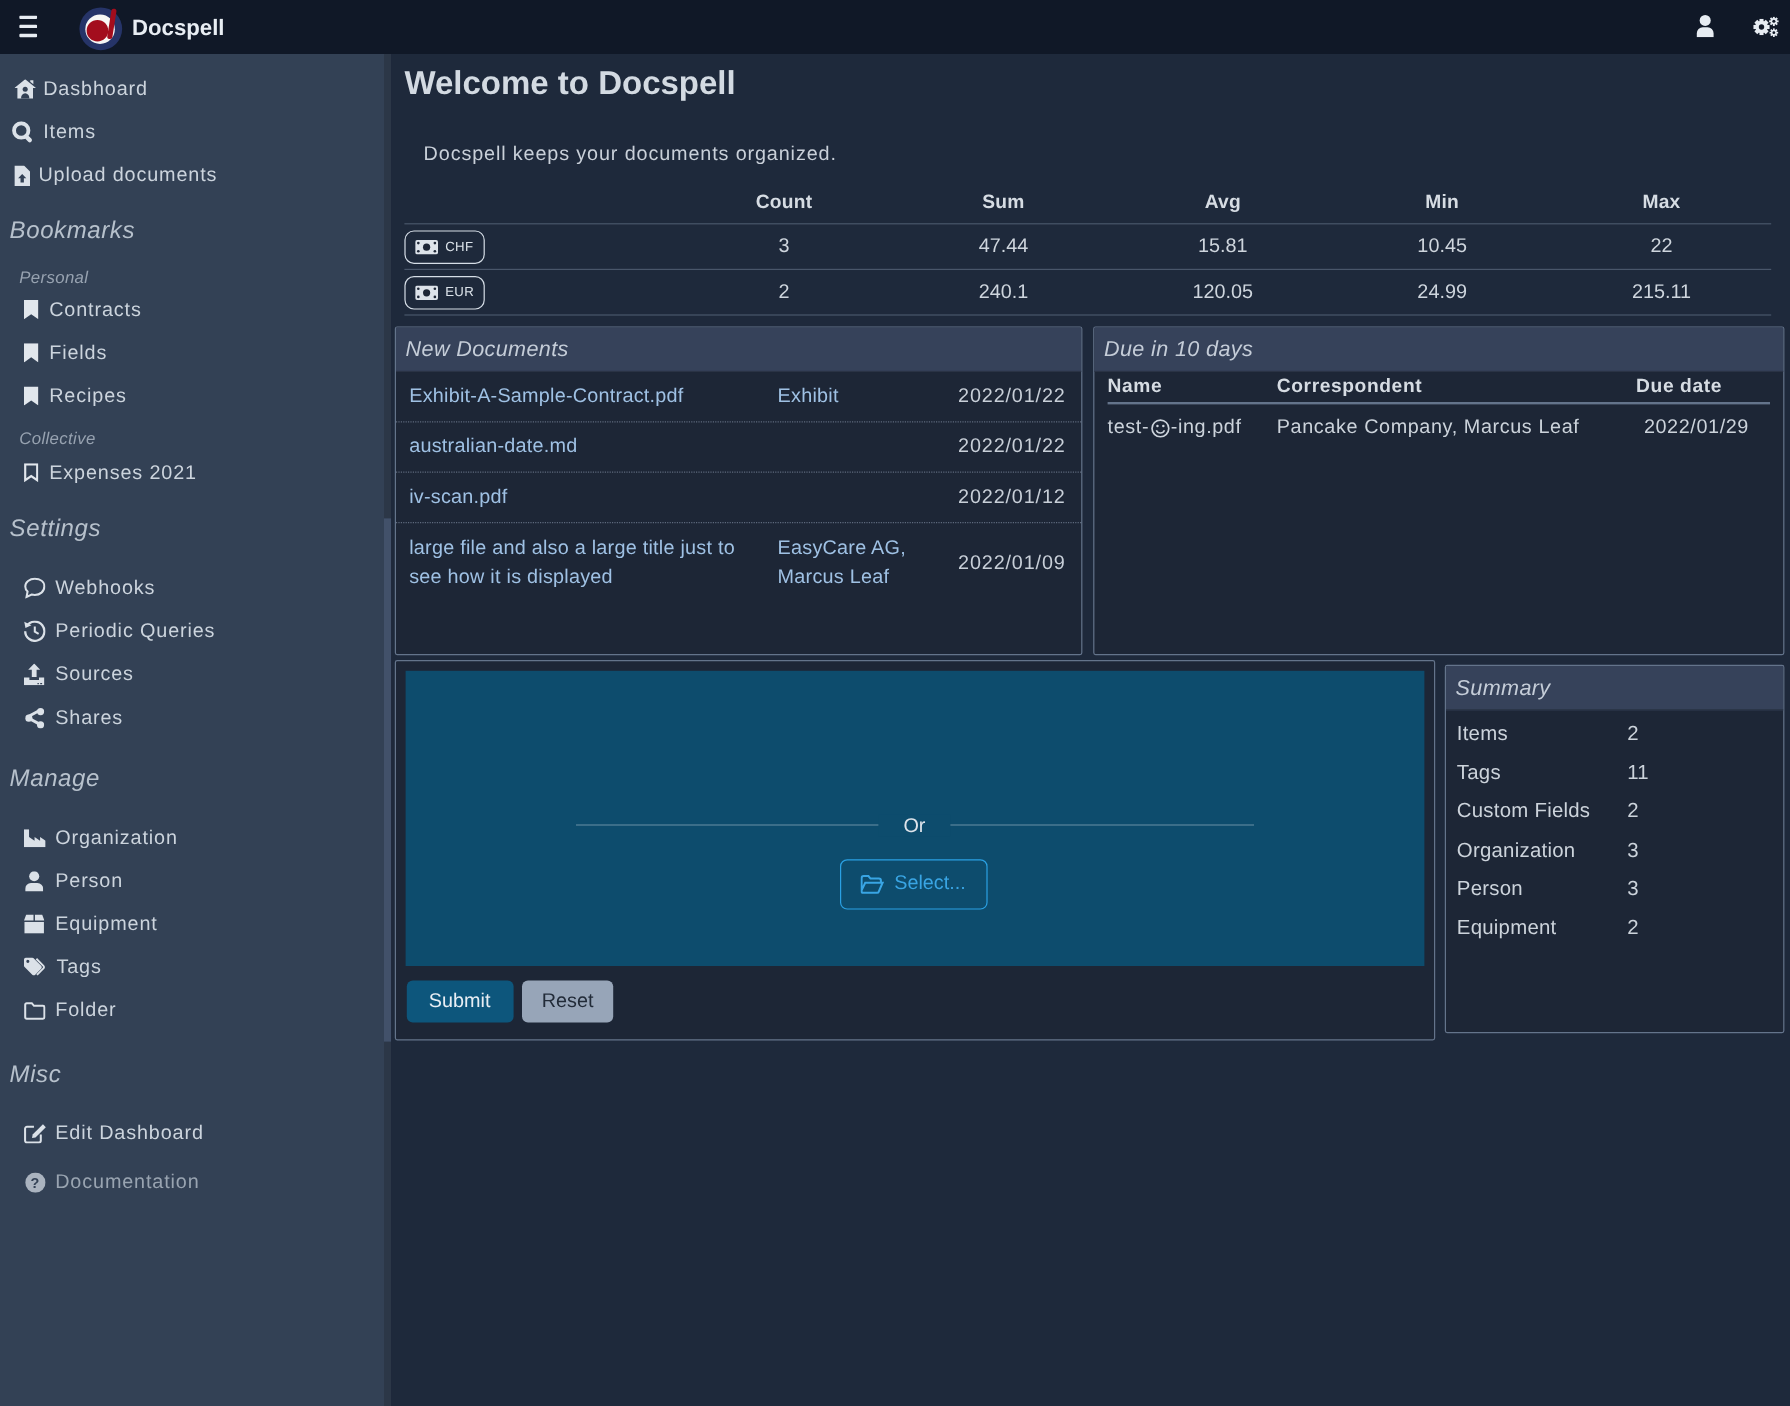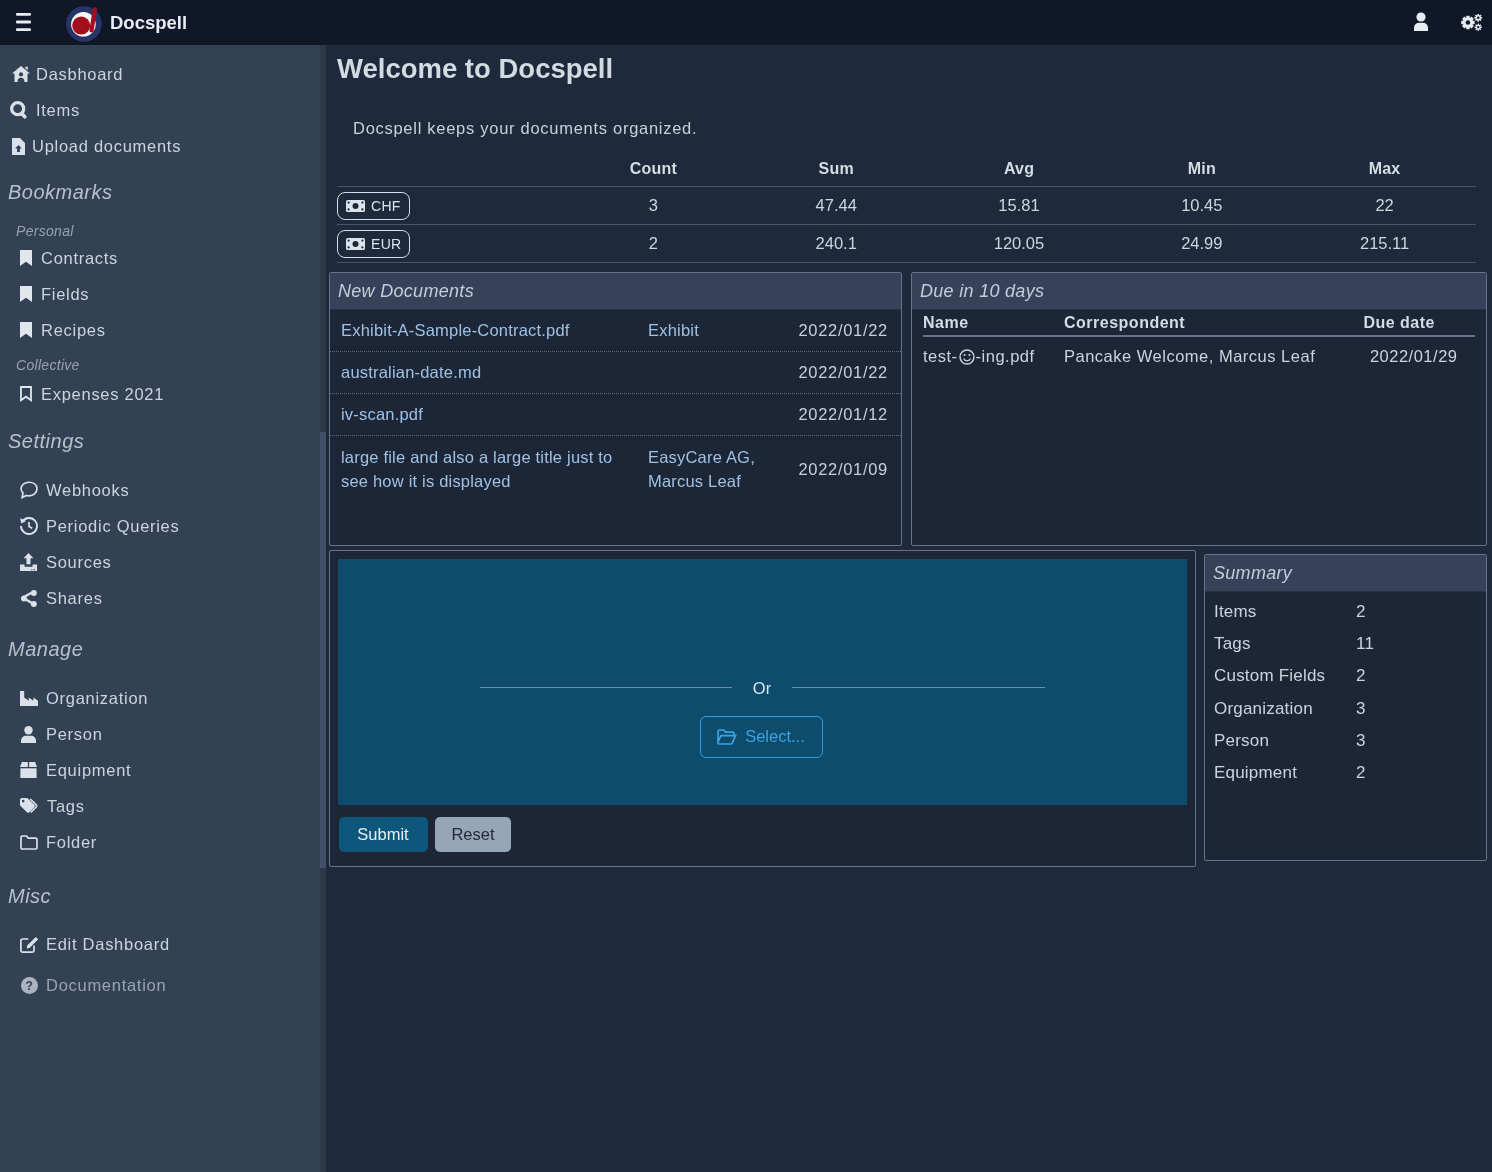--- a/index.html
+++ b/index.html
@@ -23,21 +23,21 @@
 #main{position:absolute;left:326px;top:45px;right:0;bottom:0;background:#1e293b;}
 h1.welcome{position:absolute;left:337px;top:53px;margin:0;font-size:27.5px;color:#d3dae2;letter-spacing:0;}
 p.intro{position:absolute;left:337px;top:103px;margin:16px;font-size:16.5px;color:#c9d0d9;letter-spacing:.72px;}
 
 #stats{position:absolute;left:337px;top:158px;width:1139px;font-size:16.5px;color:#ced5dd;}
 #stats .hrow{display:flex;height:26px;padding-top:2px;font-weight:bold;font-size:16px;color:#d6dce3;letter-spacing:.2px;}
 #stats .row{display:flex;align-items:center;height:37px;border-top:1px solid #49566a;}
 #stats .row:last-child{border-bottom:1px solid #49566a;}
 #stats .c0{width:225px;}
 #stats .c{width:182.8px;text-align:center;}
-.pill{display:inline-flex;align-items:center;height:26px;padding:0 8px;border:1px solid #d5dde6;border-radius:8px;color:#dce3ea;font-size:14px;gap:6px;letter-spacing:.3px;}
+.pill{display:inline-flex;align-items:center;height:26px;padding:0 8px;border:1px solid #d5dde6;border-radius:8px;color:#dce3ea;font-size:11px;gap:6px;letter-spacing:.3px;}
 
 .panel{position:absolute;border:1px solid #64748b;border-radius:2px;background:#1d2636;}
 .phead{height:36px;background:#36425a;display:flex;align-items:center;padding-left:8px;
   font-style:italic;font-size:18px;color:#c5cdd8;letter-spacing:.3px;border-bottom:1px solid #2a3345;}
 
 #ndoc .row{display:flex;align-items:center;padding:0 13px 0 11px;border-top:1px dotted rgba(148,163,184,.55);}
 #ndoc .phead + .row{border-top:none;}
 #ndoc .name{width:307px;color:#9fc1e4;padding-right:10px;box-sizing:border-box;}
 #ndoc .corr{flex:1;color:#9fc1e4;}
 #ndoc .date{color:#c8cfd8;text-align:right;letter-spacing:.7px;}
@@ -368,21 +368,21 @@
           <div style="flex:1">Correspondent</div>
           <div style="position:absolute;right:40px;top:0;">Due date</div>
       </div>
       <div style="position:relative;display:flex;color:#ccd3db;padding-top:10px;">
         <div style="width:141px;display:flex;align-items:center;">test-<svg width="16" height="16" viewBox="0 0 17 17" style="margin:0 1px">
               <circle cx="8.5" cy="8.5" r="7.4" fill="none" stroke="#ccd3db" stroke-width="1.5"></circle>
               <circle cx="5.9" cy="6.4" r="1.1" fill="#ccd3db"></circle>
               <circle cx="11.1" cy="6.4" r="1.1" fill="#ccd3db"></circle>
               <path d="M4.9 10.2 a3.9 3.9 0 0 0 7.2 0" fill="none" stroke="#ccd3db" stroke-width="1.4"></path>
             </svg>-ing.pdf</div>
-        <div style="flex:1">Pancake Welcome, Marcus Leaf</div>
+        <div style="flex:1">Pancake Company, Marcus Leaf</div>
         <div style="position:absolute;right:17.5px;top:10px;">2022/01/29</div>
       </div>
     </div>
   </div>
   <div class="panel" id="upl" style="left:329px;top:550px;width:865px;height:315px;">
     <div id="drop" style="left:7.5px;top:7.5px;width:849px;height:246px;">
       <div style="position:absolute;left:142px;right:142px;top:128px;border-top:1px solid rgba(220,228,236,.45);"></div>
       <div style="position:absolute;left:0;width:100%;top:120px;text-align:center;font-size:16.5px;color:#dde3ea;"><span style="background:#0d4c6d;padding:0 21px;">Or</span></div>
       <div style="position:absolute;left:362px;top:157px;width:123px;height:42px;border:1.5px solid #2aa0e3;border-radius:6px;box-sizing:border-box;display:flex;align-items:center;justify-content:center;color:#39a5e4;font-size:16.5px;">
         <svg width="20" height="16" viewBox="0 0 20 16" style="margin-right:8px">

